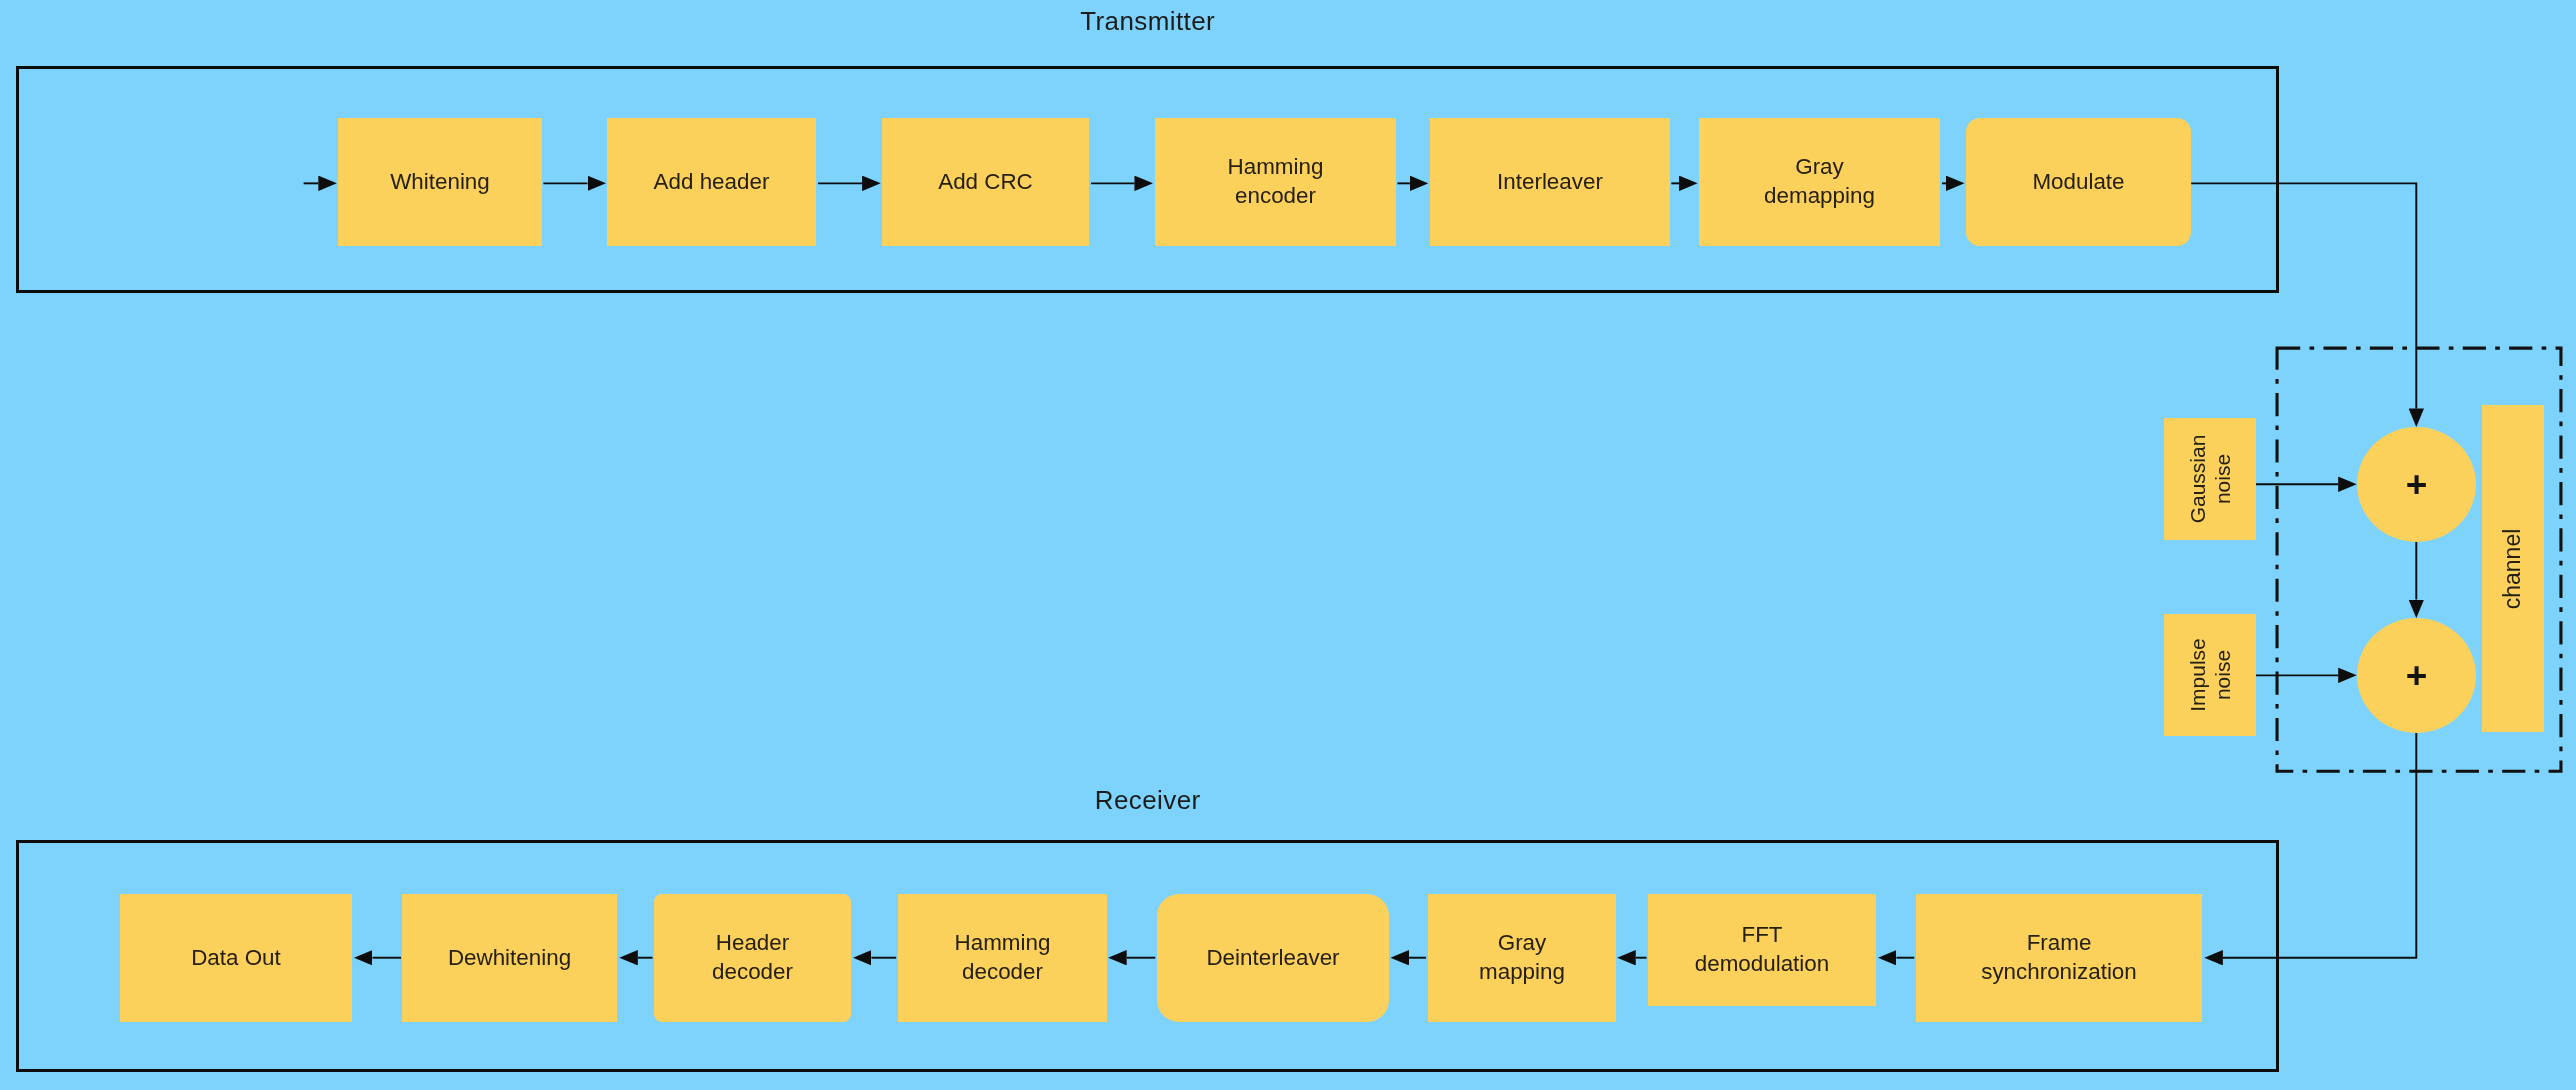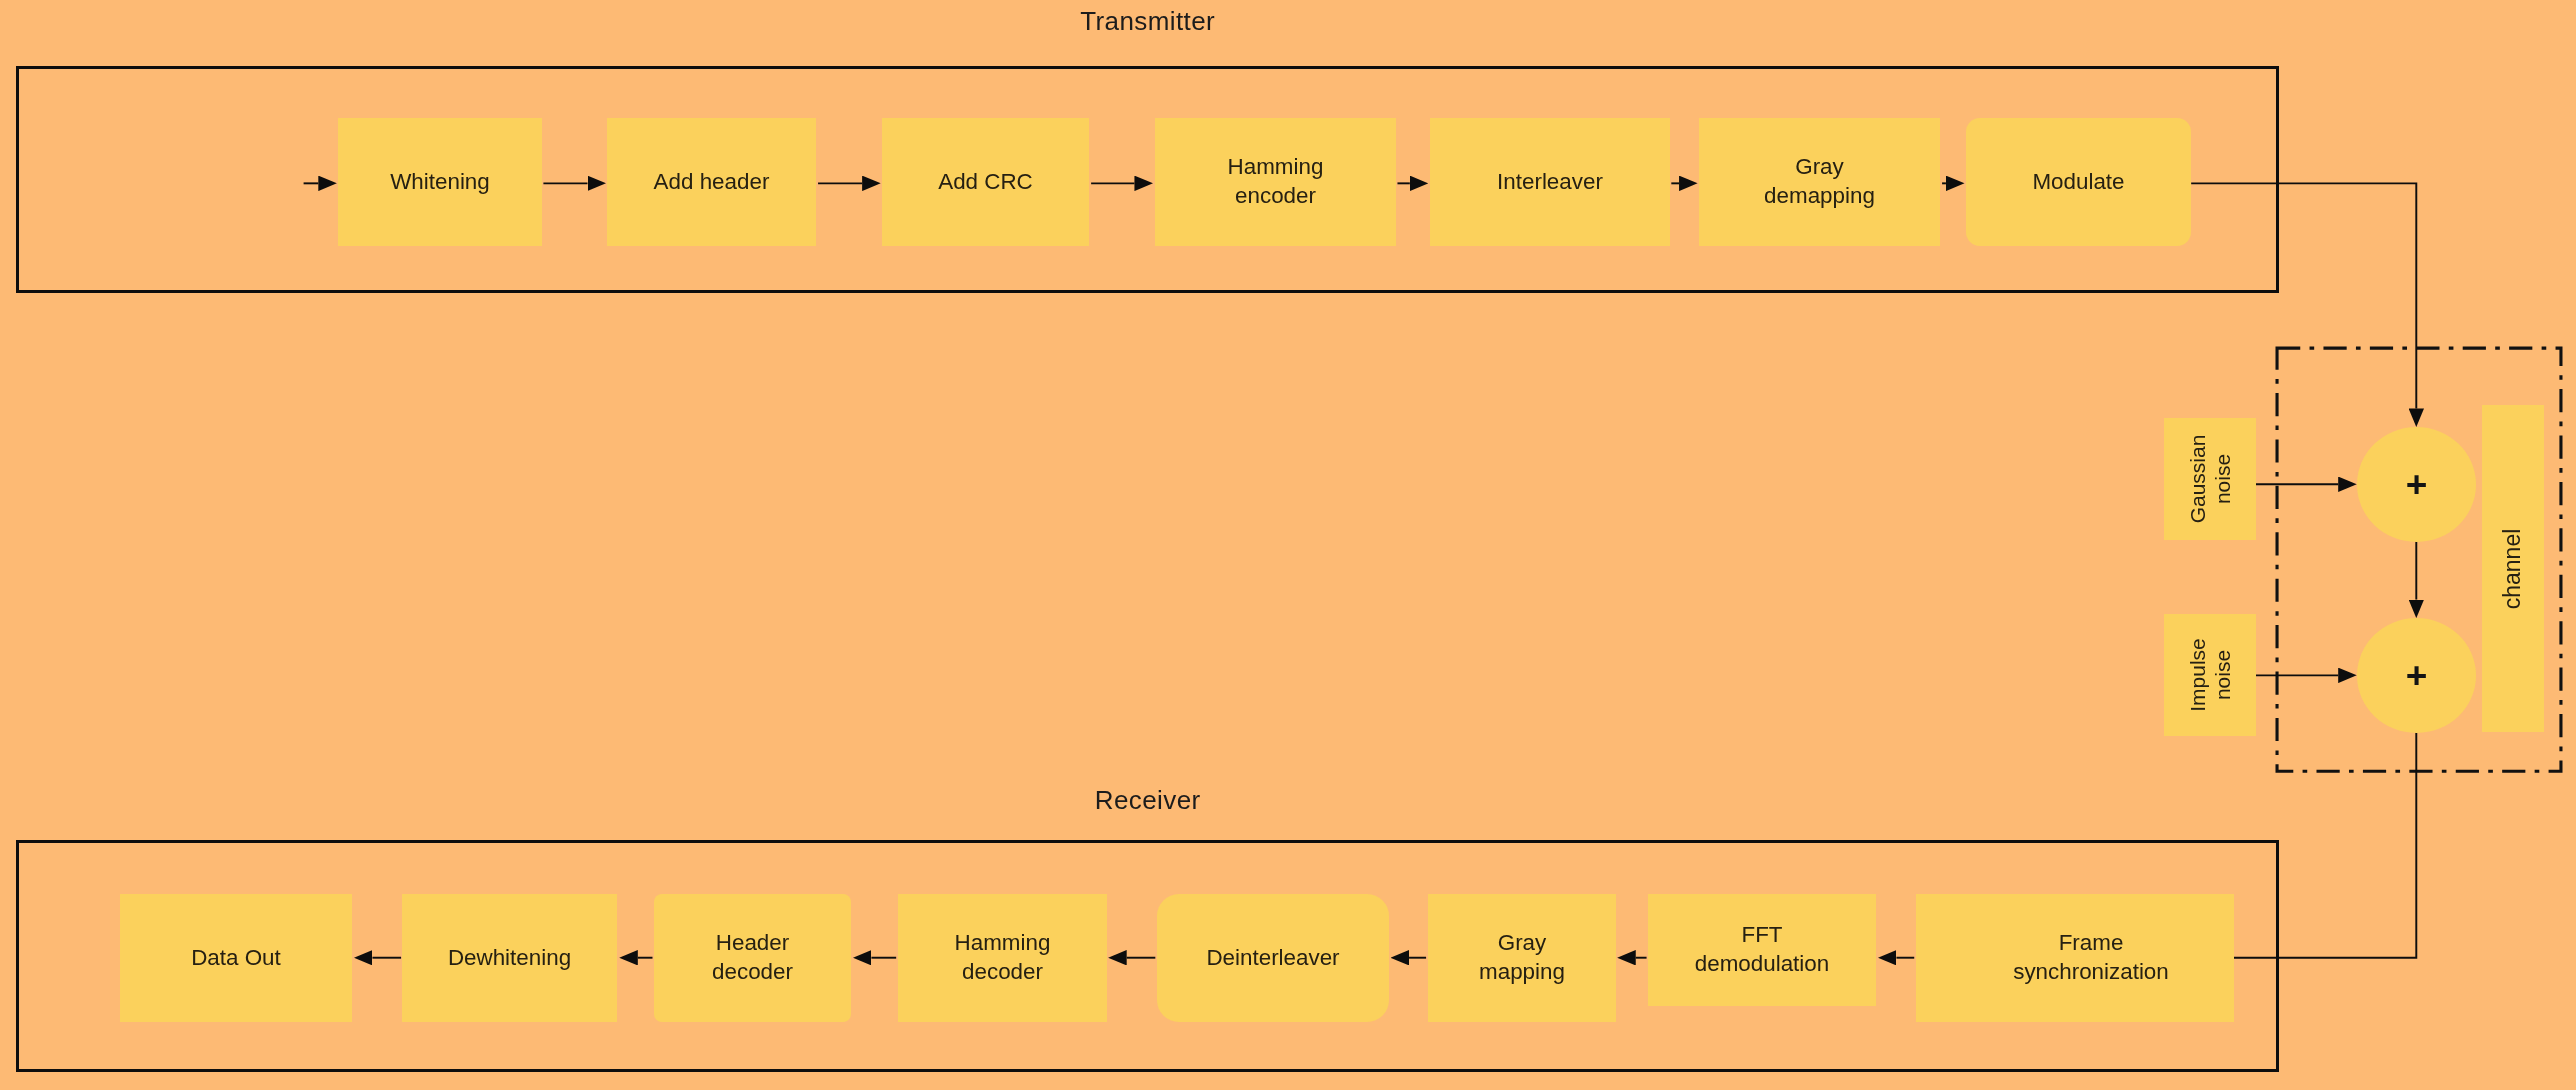--- a/index.html
+++ b/index.html
@@ -1,17 +1,17 @@
 <!DOCTYPE html>
 <html style="font-size:12.4px"><head>
 <meta charset="utf-8">
 <style>
   html,body { margin:0; padding:0; background:#ffffff; }
   .canvas {
-    position:relative; width:2576px; height:1090px; background:#fdba74;
+    position:relative; width:2576px; height:1090px; background:#7dd3fc;
     font-family:"Liberation Sans", sans-serif; color:#222;
     --yellow:#FBD15C; --line:#0d0d0d;
   }
   .outer-box { position:absolute; border:3.1px solid #0d0d0d; box-sizing:border-box; }
   .section-title {
     position:absolute; left:16.2px; width:2263px; text-align:center;
     font-size:26px; color:#1c1c1c; letter-spacing:0.4px;
   }
   .block {
     position:absolute; background:var(--yellow);
@@ -109,16 +109,16 @@
     <div class="block" style="left: 402px; top: 894px; width: 215px; height: 128px;"><span>Dewhitening</span></div>
     <div class="block" style="left: 654px; top: 894px; width: 197px; height: 128px; border-radius: 8px;"><span>Header
 decoder</span></div>
     <div class="block" style="left: 898px; top: 894px; width: 209px; height: 128px;"><span>Hamming
 decoder</span></div>
     <div class="block" style="left: 1157px; top: 894px; width: 232px; height: 128px; border-radius: 22px;"><span>Deinterleaver</span></div>
     <div class="block" style="left: 1428px; top: 894px; width: 188px; height: 128px;"><span>Gray
 mapping</span></div>
     <div class="block" style="left: 1648px; top: 894px; width: 228px; height: 112px;"><span>FFT
 demodulation</span></div>
-    <div class="block" style="left: 1916px; top: 894px; width: 286px; height: 128px; padding-left: 32px;"><span>Frame
+    <div class="block" style="left: 1916px; top: 894px; width: 286px; height: 128px;"><span>Frame
 synchronization</span></div>
   </div>
 
 
 </body></html>

